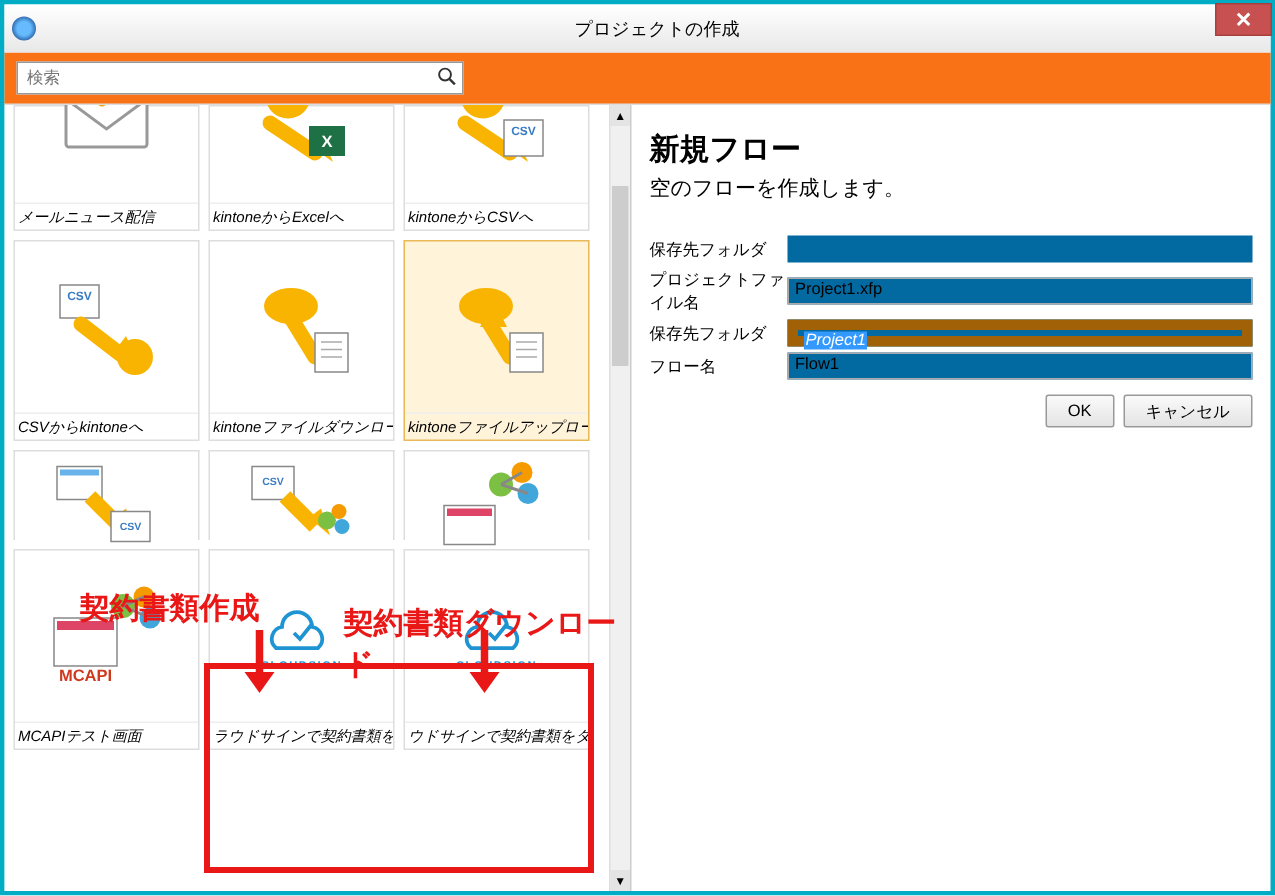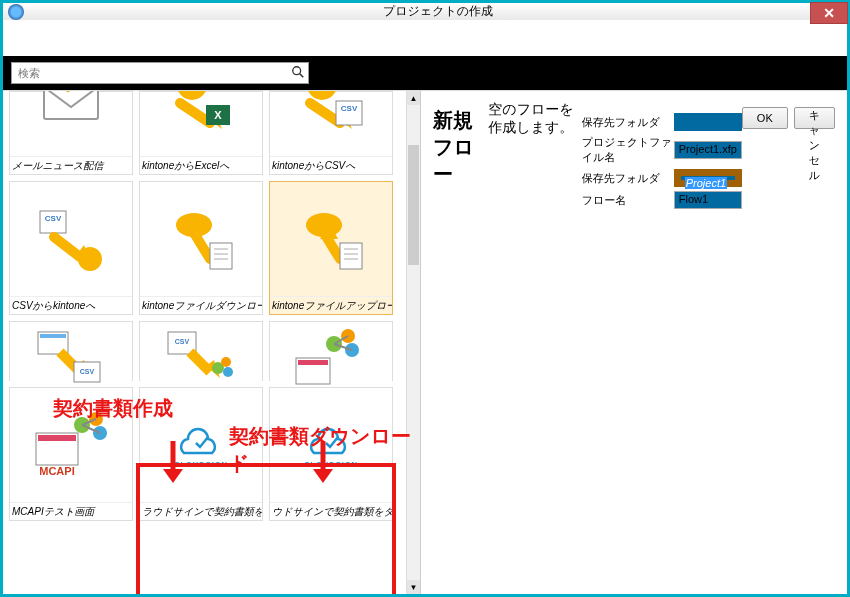--- a/index.html
+++ b/index.html
@@ -1,41 +1,41 @@
 <!DOCTYPE html>
 <html><head>
 <meta charset="utf-8">
 <style>
 * { box-sizing: border-box; margin: 0; padding: 0; }
 body { font-family: "Yu Gothic UI", Meiryo, sans-serif; font-size: 11px; background: #fff; }
 .window { width: 850px; height: 597px; border: 3px solid #00adc5; display: flex; flex-direction: column; position: relative; }
-.titlebar { height: 17px; background: linear-gradient(#fff,#e8e8e8); display: flex; align-items: center; position: relative; }
+.titlebar { height: 32px; background: linear-gradient(#fff,#e8e8e8); display: flex; align-items: center; position: relative; }
 .titlebar .app-icon { width: 16px; height: 16px; margin: 0 5px; border-radius: 50%; background: radial-gradient(circle,#6bf 40%,#259 80%); }
 .titlebar .title { flex: 1; text-align: center; font-size: 12px; }
 .titlebar .close { width: 38px; height: 22px; background: #c75050; color: #fff; display: flex; align-items: center; justify-content: center; font-size: 14px; font-weight: bold; border: 1px solid #a84040; position: absolute; right: -1px; top: -1px; }
-.searchbar { padding: 6px 8px; border-bottom: 1px solid #ddd; background: #000000; margin-top: 36px; }
+.searchbar { padding: 6px 8px; border-bottom: 1px solid #ddd; background: #f97316; }
 .search-wrap { position: relative; width: 298px; }
 .search-wrap input { width: 100%; height: 22px; padding: 2px 24px 2px 6px; border: 1px solid #999; font-size: 11px; }
 .search-wrap .mag { position: absolute; right: 4px; top: 3px; width: 14px; height: 14px; }
 .content { flex: 1; display: flex; overflow: hidden; }
 .left { width: 418px; border-right: 1px solid #ccc; position: relative; overflow: hidden; background: #fff; }
 .grid { position: absolute; inset: 0 14px 0 0; overflow-y: auto; padding: 0 6px; }
 .grid-inner { display: grid; grid-template-columns: repeat(3,124px); gap: 6px 6px; padding-top: 0; }
 .tile { width: 124px; height: 134px; border: 1px solid #ddd; background: #fff; display: flex; flex-direction: column; align-items: center; cursor: pointer; }
 .tile.selected { background: #fff3da; border: 1px solid #e9b857; }
 .tile .thumb { flex: 1; width: 100%; display: flex; align-items: center; justify-content: center; }
 .tile .label { height: 18px; font-size: 10px; text-align: left; overflow: hidden; white-space: nowrap; width: 100%; padding: 2px 2px 0; border-top: 1px solid #eee; font-style: italic; }
 .tile.clip-top { height: 84px; }
 .tile.clip-top .thumb { margin-top: -50px; overflow: hidden; }
 .tile.clip-bot { height: 60px; border-bottom: none; }
 .vscroll { position: absolute; right: 0; top: 0; bottom: 0; width: 14px; background: #f0f0f0; border-left: 1px solid #ddd; display: flex; flex-direction: column; }
 .vscroll .arrow { height: 14px; background: #e4e4e4; display: flex; align-items: center; justify-content: center; font-size: 8px; }
 .vscroll .track { flex: 1; position: relative; }
 .vscroll .thumb-handle { position: absolute; left: 1px; right: 1px; top: 40px; height: 120px; background: #cdcdcd; }
-.right { flex: 1; display: flex; flex-direction: row; padding: 10px 12px 6px; }
+.right { flex: 1; display: flex; flex-direction: column; padding: 10px 12px 6px; }
 .right h2 { font-size: 20px; font-weight: bold; margin: 6px 0 4px; }
 .right .desc { font-size: 14px; margin-bottom: 10px; }
 .preview { height: 268px; background: #fff; border: 1px solid #ddd; position: relative; display: flex; }
 .preview .side { width: 50px; background: #000; }
 .preview .canvas { flex: 1; position: relative; background-image: linear-gradient(#ccc 1px,transparent 1px),linear-gradient(90deg,#ccc 1px,transparent 1px); background-size: 18px 18px; background-position: 0 -1px; }
 .start-node { position: absolute; top: 16px; left: 10px; width: 22px; height: 19px; border: 1px solid #3a8a3a; background: linear-gradient(#b7f06a,#5bb92b); border-radius: 2px; display: flex; align-items: center; justify-content: center; }
 .start-node::before { content: ""; border-left: 8px solid #0a5; border-top: 5px solid transparent; border-bottom: 5px solid transparent; }
 .any-label { position: absolute; top: 38px; left: 12px; color: #2a8a2a; font-size: 8px; font-weight: bold; letter-spacing: 0.5px; }
 .any-dot { position: absolute; top: 36px; left: 6px; width: 5px; height: 5px; background: #29e; border-radius: 50%; }
 .blue-dot { position: absolute; bottom: -6px; right: -6px; width: 10px; height: 10px; background: #2b8ef0; border-radius: 50%; }
@@ -234,21 +234,21 @@
         </div>
       </div>
       <div class="vscroll">
         <div class="arrow">▲</div>
         <div class="track">
             <div class="thumb-handle"></div>
           </div>
         <div class="arrow">▼</div>
       </div>
 
-      <div class="redtext" style="left:50px; top:304px;">契約書類作成</div>
+      <div class="redtext" style="left:50px; top:322px;">契約書類作成</div>
       <div class="redtext" style="left:226px; top:332px;">契約書類ダウンロード</div>
       <svg class="redarrow" style="left:150px; top:348px; width:40px; height:44px;">
           <line x1="20" y1="2" x2="20" y2="34" stroke="#ea1717" stroke-width="5"></line>
           <polygon points="10,30 30,30 20,44" fill="#ea1717"></polygon>
         </svg>
       <svg class="redarrow" style="left:300px; top:348px; width:40px; height:44px;">
           <line x1="20" y1="2" x2="20" y2="34" stroke="#ea1717" stroke-width="5"></line>
           <polygon points="10,30 30,30 20,44" fill="#ea1717"></polygon>
         </svg>
       <div class="redbox" style="left:133px; top:372px; width:260px; height:140px;"></div>

